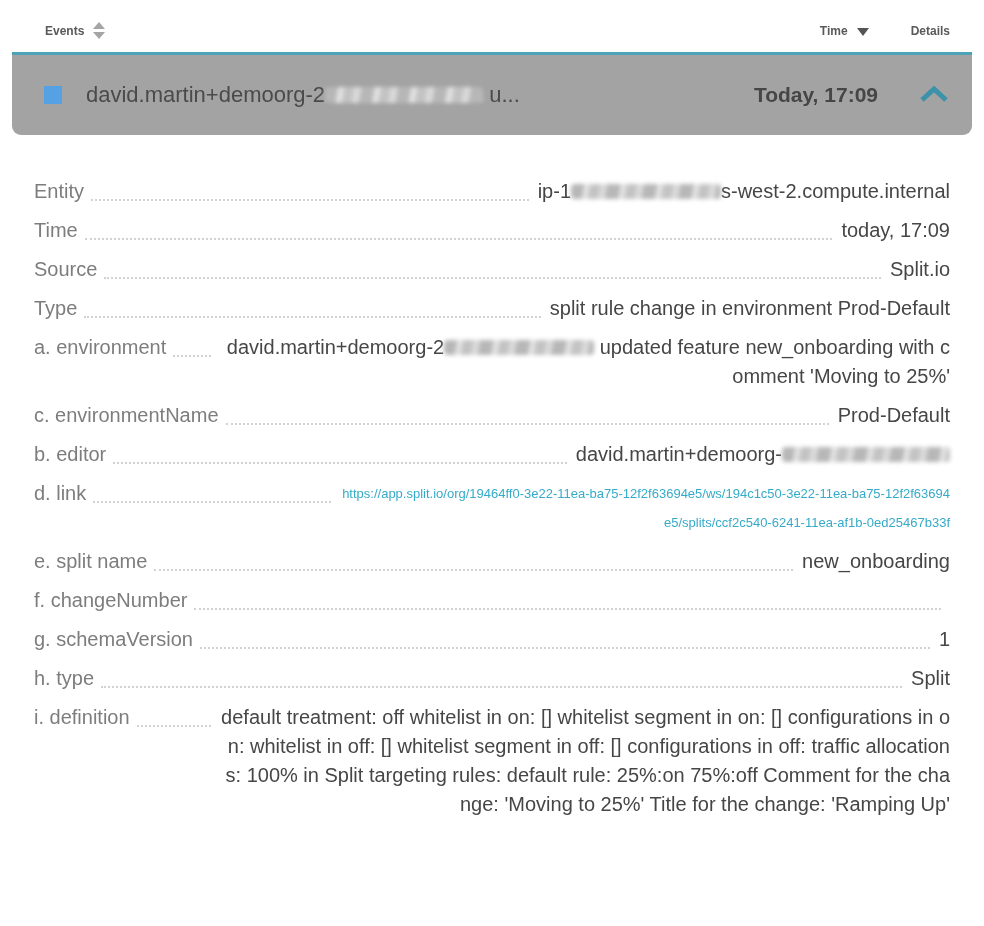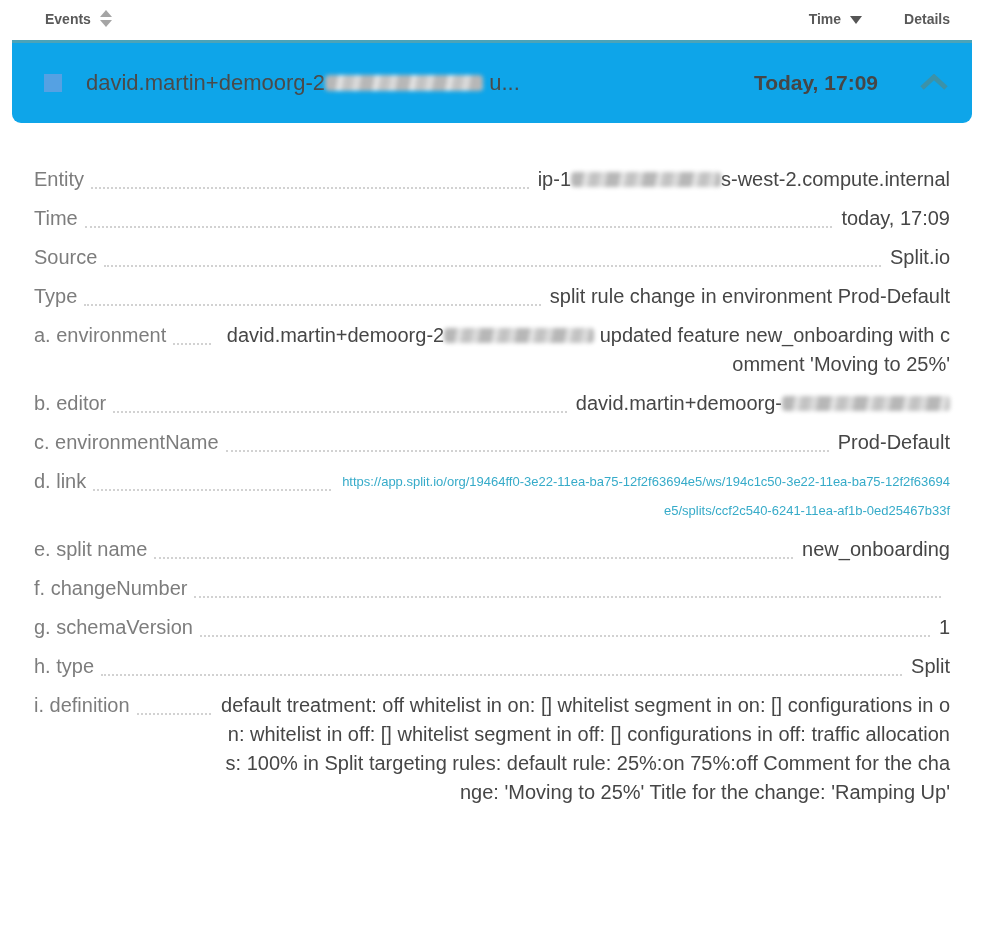--- a/index.html
+++ b/index.html
@@ -5,22 +5,22 @@
   html,body{margin:0;padding:0;}
   body{
     width:984px;height:926px;overflow:hidden;background:#ffffff;
     font-family:"Liberation Sans","DejaVu Sans",sans-serif;
     color:#464646;-webkit-font-smoothing:antialiased;
   }
 
   
   .hdr{
     display:flex;align-items:center;
-    padding:10px 34px 13px 45px;
-    font-size:14px;font-weight:bold;color:#595959;
+    padding:22px 34px 13px 45px;
+    font-size:12px;font-weight:bold;color:#595959;
   }
   .hdr-group{display:flex;align-items:center;gap:9px;cursor:pointer;}
   .spacer{flex:1;}
   .time-group{margin-right:42px;}
   .sort-icon{display:inline-flex;flex-direction:column;gap:3px;}
   .sort-icon .tri-up{
     width:0;height:0;border-left:6px solid transparent;border-right:6px solid transparent;
     border-bottom:7px solid #a5a5a5;
   }
   .sort-icon .tri-down{
@@ -28,21 +28,21 @@
     border-top:7px solid #a5a5a5;
   }
   .caret-down{
     width:0;height:0;border-left:6px solid transparent;border-right:6px solid transparent;
     border-top:8px solid #555555;margin-top:2px;
   }
 
   
   .event-row{
     margin:0 12px;height:80px;
-    background:#0ea5e9;border-top:3px solid #4ca3b8;
+    background:#a3a3a3;border-top:3px solid #4ca3b8;
     border-radius:0 0 9px 9px;
     display:flex;align-items:center;
     padding:0 22px 0 32px;cursor:pointer;
   }
   .marker{width:18px;height:18px;background:#55a1e3;flex:none;margin-right:24px;}
   .event-title{
     flex:1;min-width:0;font-size:22px;color:#4a4a4a;
     white-space:nowrap;overflow:hidden;
   }
   .event-time{font-size:21px;font-weight:bold;color:#464646;margin:0 40px 0 16px;white-space:nowrap;}
@@ -132,29 +132,29 @@
     <span class="value">split rule change in environment Prod-Default</span>
   </div>
 
   <div class="row">
     <span class="label">a. environment</span>
     <span class="leader"></span>
     <span class="value"><span>david.martin+demoorg-2</span><span class="redact rw-desc"></span><span> updated feature new_onboarding with comment 'Moving to 25%'</span></span>
   </div>
 
   <div class="row">
+    <span class="label">c. environmentName</span>
+    <span class="leader"></span>
+    <span class="value">Prod-Default</span>
+  </div>
+
+  <div class="row">
     <span class="label">b. editor</span>
     <span class="leader"></span>
     <span class="value"><span>david.martin+demoorg-</span><span class="redact rw-editor"></span><span></span></span>
-  </div>
-
-  <div class="row">
-    <span class="label">c. environmentName</span>
-    <span class="leader"></span>
-    <span class="value">Prod-Default</span>
   </div>
 
   <div class="row">
     <span class="label">d. link</span>
     <span class="leader"></span>
     <a href="#" class="value value-link">https://app.split.io/org/19464ff0-3e22-11ea-ba75-12f2f63694e5/ws/194c1c50-3e22-11ea-ba75-12f2f63694e5/splits/ccf2c540-6241-11ea-af1b-0ed25467b33f</a>
   </div>
 
   <div class="row">
     <span class="label">e. split name</span>

